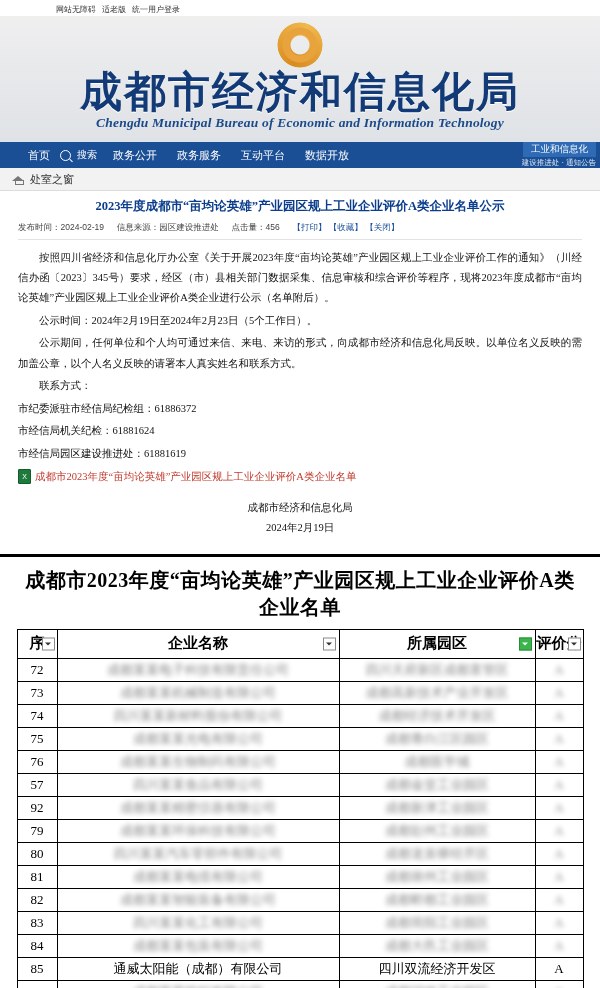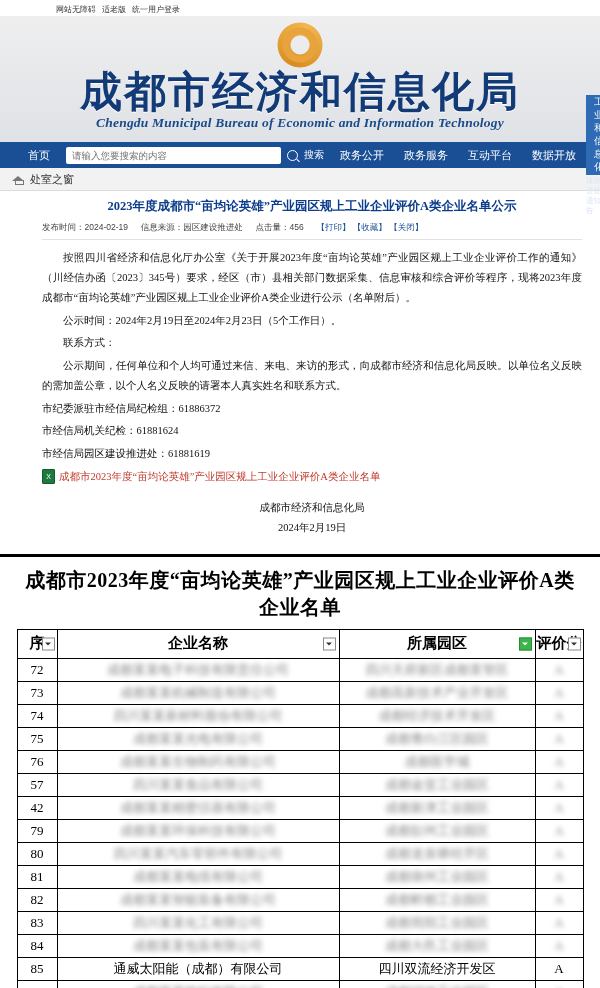--- a/index.html
+++ b/index.html
@@ -132,21 +132,20 @@
   }
   .home-ico::after{
     content:"";position:absolute;left:3px;top:6px;width:7px;height:4px;
     border:1px solid #777;border-top:0;
   }
 
   
   .article{
     padding:0 18px 12px 18px;
     background:#fff;
-    margin-left:24px;
   }
   .art-title{
     text-align:center;
     font-weight:bold;
     font-size:12.5px;
     color:#0b3d8c;
     padding:7px 10px 6px 10px;
     line-height:1.4;
   }
   .meta{
@@ -262,23 +261,20 @@
     <div class="banner-inner">
       <div class="logo-ring"></div>
       <div class="banner-cn">成都市经济和信息化局</div>
       <div class="banner-en">Chengdu Municipal Bureau of Economic and Information Technology</div>
     </div>
   </div>
 
   <div class="nav">
     <div class="nav-left">
       <a href="#">首页</a>
-      <div class="searchbox">
-        <input placeholder="请输入您要搜索的内容" style="">
-      </div>
       <div class="search-btn">
         <span class="mag"></span>
         <span>搜索</span>
       </div>
       <a href="#">政务公开</a>
       <a href="#">政务服务</a>
       <a href="#">互动平台</a>
       <a href="#">数据开放</a>
     </div>
     <div class="nav-right">
@@ -303,22 +299,22 @@
       <span>点击量：</span><span>456</span>
       <span class="sep"></span>
       <span class="brk">【打印】</span>
       <span class="brk">【收藏】</span>
       <span class="brk">【关闭】</span>
     </div>
 
     <div class="body">
       <p>按照四川省经济和信息化厅办公室《关于开展2023年度“亩均论英雄”产业园区规上工业企业评价工作的通知》（川经信办函〔2023〕345号）要求，经区（市）县相关部门数据采集、信息审核和综合评价等程序，现将2023年度成都市“亩均论英雄”产业园区规上工业企业评价A类企业进行公示（名单附后）。</p>
       <p>公示时间：2024年2月19日至2024年2月23日（5个工作日）。</p>
+      <p>公示期间，任何单位和个人均可通过来信、来电、来访的形式，向成都市经济和信息化局反映。以单位名义反映的需加盖公章，以个人名义反映的请署本人真实姓名和联系方式。</p>
       <p>联系方式：</p>
-      <p>公示期间，任何单位和个人均可通过来信、来电、来访的形式，向成都市经济和信息化局反映。以单位名义反映的需加盖公章，以个人名义反映的请署本人真实姓名和联系方式。</p>
       <p class="tel">市纪委派驻市经信局纪检组：61886372</p>
       <p class="tel">市经信局机关纪检：61881624</p>
       <p class="tel">市经信局园区建设推进处：61881619</p>
 
       <div class="attach">
         <span class="xls-ico">X</span>
         <a href="#">成都市2023年度“亩均论英雄”产业园区规上工业企业评价A类企业名单</a>
       </div>
 
       <div class="sign">
@@ -389,21 +385,21 @@
             <td class="blur">成都医学城</td>
             <td class="blur">A</td>
           </tr>
           <tr>
             <td>57</td>
             <td class="blur">四川某某食品有限公司</td>
             <td class="blur">成都金堂工业园区</td>
             <td class="blur">A</td>
           </tr>
           <tr>
-            <td>42</td>
+            <td>92</td>
             <td class="blur">成都某某精密仪器有限公司</td>
             <td class="blur">成都新津工业园区</td>
             <td class="blur">A</td>
           </tr>
           <tr>
             <td>79</td>
             <td class="blur">成都某某环保科技有限公司</td>
             <td class="blur">成都彭州工业园区</td>
             <td class="blur">A</td>
           </tr>

